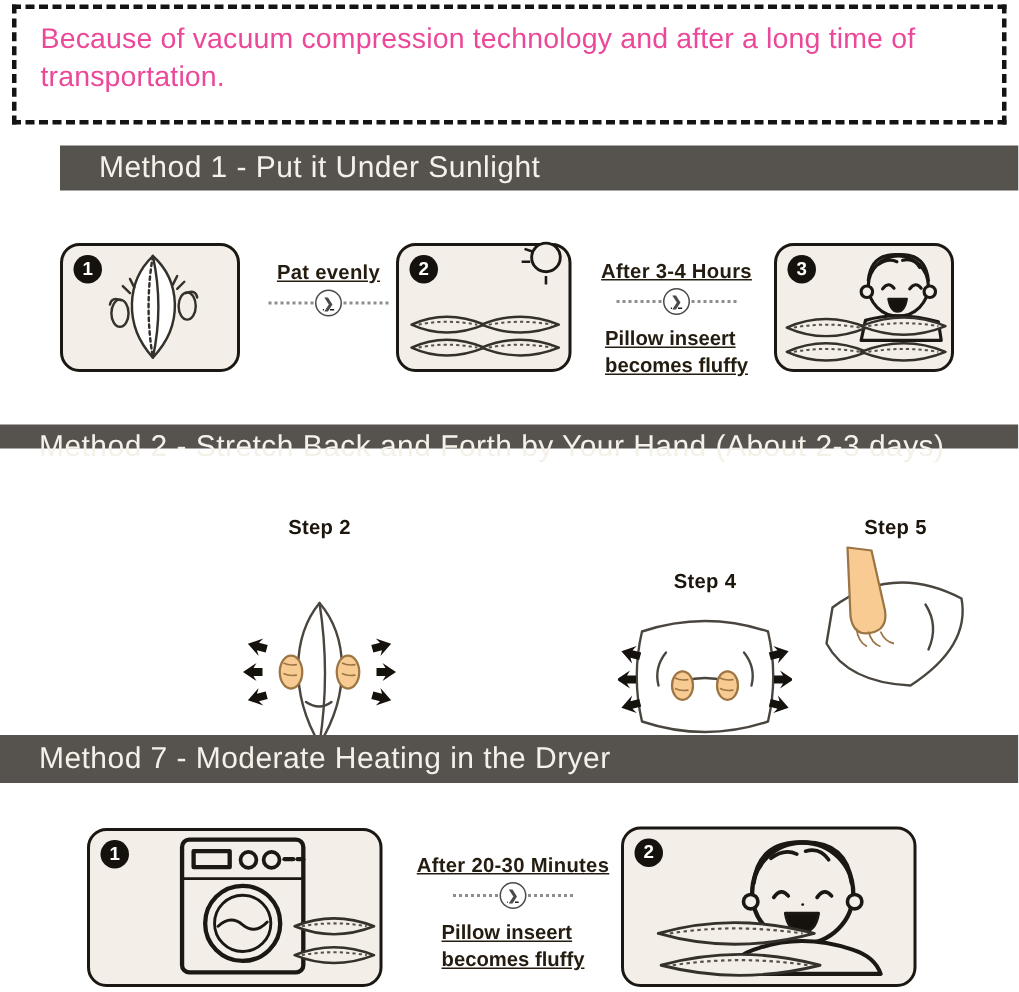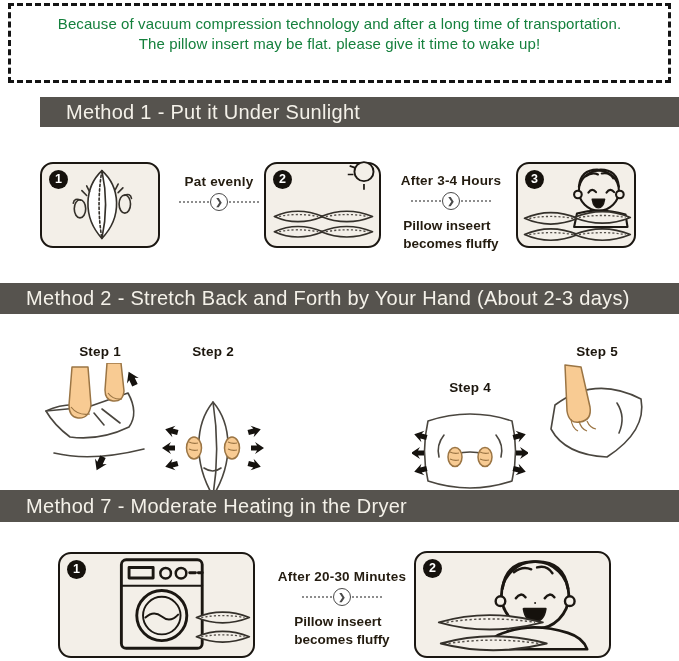--- a/index.html
+++ b/index.html
@@ -3,35 +3,35 @@
 <meta charset="utf-8">
 <style>
   html,body{margin:0;padding:0;background:#fff;}
   body{font-family:"Liberation Sans",sans-serif;}
   .canvas{position:relative;width:679px;height:661px;background:#fff;overflow:hidden;}
 
   
   .tips-box{position:absolute;left:8px;top:3px;width:663px;height:80px;box-sizing:border-box;
     border:3.5px dashed #141414;padding:8px 16px 6px 16px;background:#fff;}
   .tips-title{font-size:21px;font-weight:bold;color:#121212;letter-spacing:.2px;margin-bottom:3px;}
-  .tips-text{font-size:15px;color:#15803d;line-height:1.33;letter-spacing:.1px;text-align:center;}
+  .tips-text{font-size:19px;color:#ec4899;line-height:1.33;letter-spacing:.1px;}
 
   
   .banner{position:absolute;left:0;width:679px;height:30px;background:#56534e;color:#f4f1e9;
     font-size:20px;line-height:30px;padding-left:26px;box-sizing:border-box;letter-spacing:.3px;
     font-weight:normal;white-space:nowrap;}
 
   
   .card{position:absolute;background:#f3efe8;border:2.5px solid #1b1712;border-radius:13px;box-sizing:border-box;}
   .card svg{position:absolute;left:0;top:0;width:100%;height:100%;overflow:visible;}
   .badge{position:absolute;left:7px;top:6px;width:19px;height:19px;border-radius:50%;background:#15110c;
     color:#fff;font-size:12.5px;font-weight:bold;text-align:center;line-height:19px;z-index:3;}
 
   
-  .connector{position:absolute;display:flex;flex-direction:column;align-items:center;color:#241c10;}
+  .connector{position:absolute;display:flex;flex-direction:column;align-items:center;color:#241c10;text-decoration:underline;}
   .conn-label{font-size:13.5px;font-weight:bold;white-space:nowrap;letter-spacing:.2px;}
   .conn-arrow{display:flex;align-items:center;margin-top:4px;}
   .conn-dots{width:30px;height:0;border-top:2px dotted #8d8d8d;}
   .conn-circ{width:16px;height:16px;border:1.6px solid #4a4a4a;border-radius:50%;background:#fff;
     display:flex;align-items:center;justify-content:center;font-size:9px;color:#4a4a4a;margin:0 1px;
     font-weight:bold;}
   .conn-result{font-size:13.5px;font-weight:bold;text-align:left;line-height:1.32;margin-top:7px;white-space:nowrap;}
 
   
   .step{position:absolute;width:116px;display:flex;flex-direction:column;align-items:center;}
@@ -39,21 +39,20 @@
   .step svg{margin-top:4px;}
 </style>
 </head>
 <body>
 
 <div class="canvas">
 
   <div class="tips-box">
     <div class="tips-text">
       <span>Because of vacuum compression technology and after a long time of transportation.</span><br>
-      <span>The pillow  insert may be flat. please give it time to wake up!</span>
     </div>
   </div>
 
   <div class="banner" style="top:97px;margin-left:40px;">
     <span>Method 1 - Put it Under Sunlight</span>
   </div>
 
   <div class="card" style="left:40px;top:162px;width:120px;height:86px;">
     <div class="badge">1</div>
     <svg viewBox="0 0 120 86">
@@ -129,46 +128,24 @@
         <path d="M58,56 Q88,44 117,56 Q88,68 58,56 Z"></path>
         <path d="M6,74 Q33,62 62,74 Q33,86 6,74 Z"></path>
         <path d="M58,74 Q88,62 117,74 Q88,86 58,74 Z"></path>
       </g>
       <g fill="none" stroke="#55504a" stroke-width="1.4" stroke-dasharray="2.2,2.2">
         <path d="M11,57 Q33,53 57,57 M63,56 Q88,52 112,56 M11,74 Q33,70 57,74 M63,74 Q88,70 112,74"></path>
       </g>
     </svg>
   </div>
 
-  <div class="banner" style="top:283px;height:31px;line-height:31px;">
+  <div class="banner" style="top:283px;height:16px;line-height:31px;">
     <span>Method 2 - Stretch Back and Forth by Your Hand (About 2-3 days)</span>
   </div>
 
-  <div class="step" style="left:42px;top:344px;">
-    <div class="step-label">Step 1</div>
-    <svg width="116" height="108" viewBox="0 0 116 108">
-      <g fill="none" stroke="#4a463f" stroke-width="1.6" stroke-linecap="round" stroke-linejoin="round">
-        <path d="M4,48 Q26,38 46,44"></path>
-        <path d="M46,44 L86,30 Q97,50 87,64 Q58,78 28,74 Q12,62 4,48 Z" fill="#ffffff"></path>
-        <path d="M12,90 Q50,99 102,86"></path>
-        <path d="M60,46 L78,60 M52,50 l10,12"></path>
-      </g>
-      <g fill="#f8cb93" stroke="#9b7544" stroke-width="1.5" stroke-linecap="round" stroke-linejoin="round">
-        <path d="M30,4 h16 l3,38 q-2,14 -13,13 q-9,-1 -9,-13 z"></path>
-        <path d="M65,0 h14 l3,28 q-1,11 -11,10 q-8,-1 -8,-11 z"></path>
-      </g>
-      <g fill="none" stroke="#9b7544" stroke-width="1.2">
-        <path d="M29,44 q7,9 19,7 M66,30 q5,7 14,6"></path>
-      </g>
-      <g fill="#15120e">
-        <path transform="translate(90,16) rotate(-115)" d="M-7,-3 L0,-3 L-2,-6.5 L8,0 L-2,6.5 L0,3 L-7,3 Z"></path>
-        <path transform="translate(58,100) rotate(115)" d="M-7,-3 L0,-3 L-2,-6.5 L8,0 L-2,6.5 L0,3 L-7,3 Z"></path>
-      </g>
-    </svg>
-  </div>
 
   <div class="step" style="left:155px;top:344px;gap:35px;">
     <div class="step-label">Step 2</div>
     <svg width="116" height="108" viewBox="0 0 116 108">
       <g fill="none" stroke="#4a463f" stroke-width="1.6" stroke-linecap="round" stroke-linejoin="round">
         <path d="M58,4 C77,26 79,64 58,98 C38,64 40,26 58,4 Z" fill="#ffffff"></path>
         <path d="M58,4 C63,36 63,66 58,98"></path>
         <path d="M49,70 q9,6 17,0"></path>
       </g>
       <g fill="#f8cb93" stroke="#9b7544" stroke-width="1.5">

